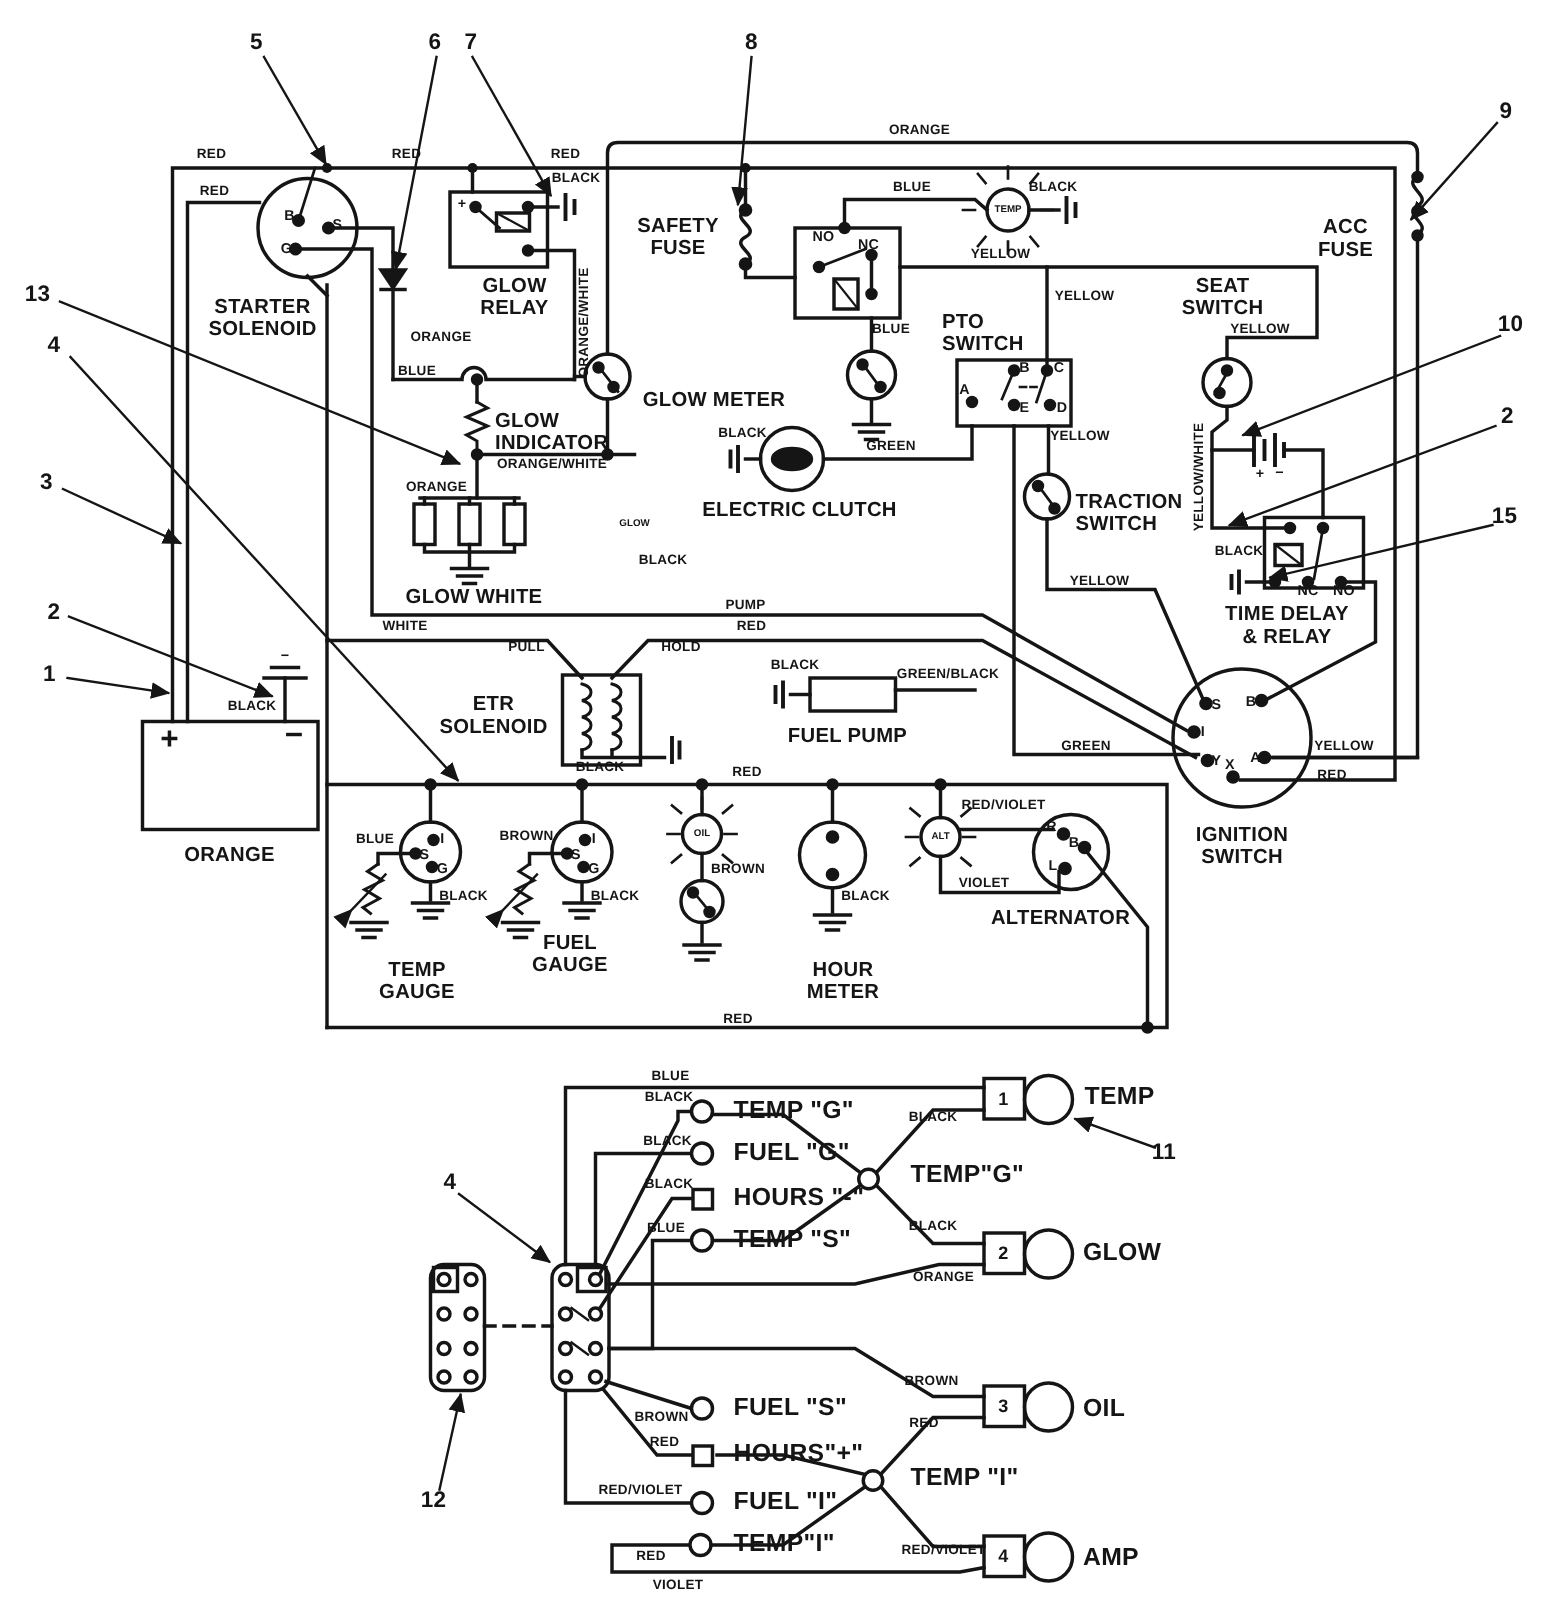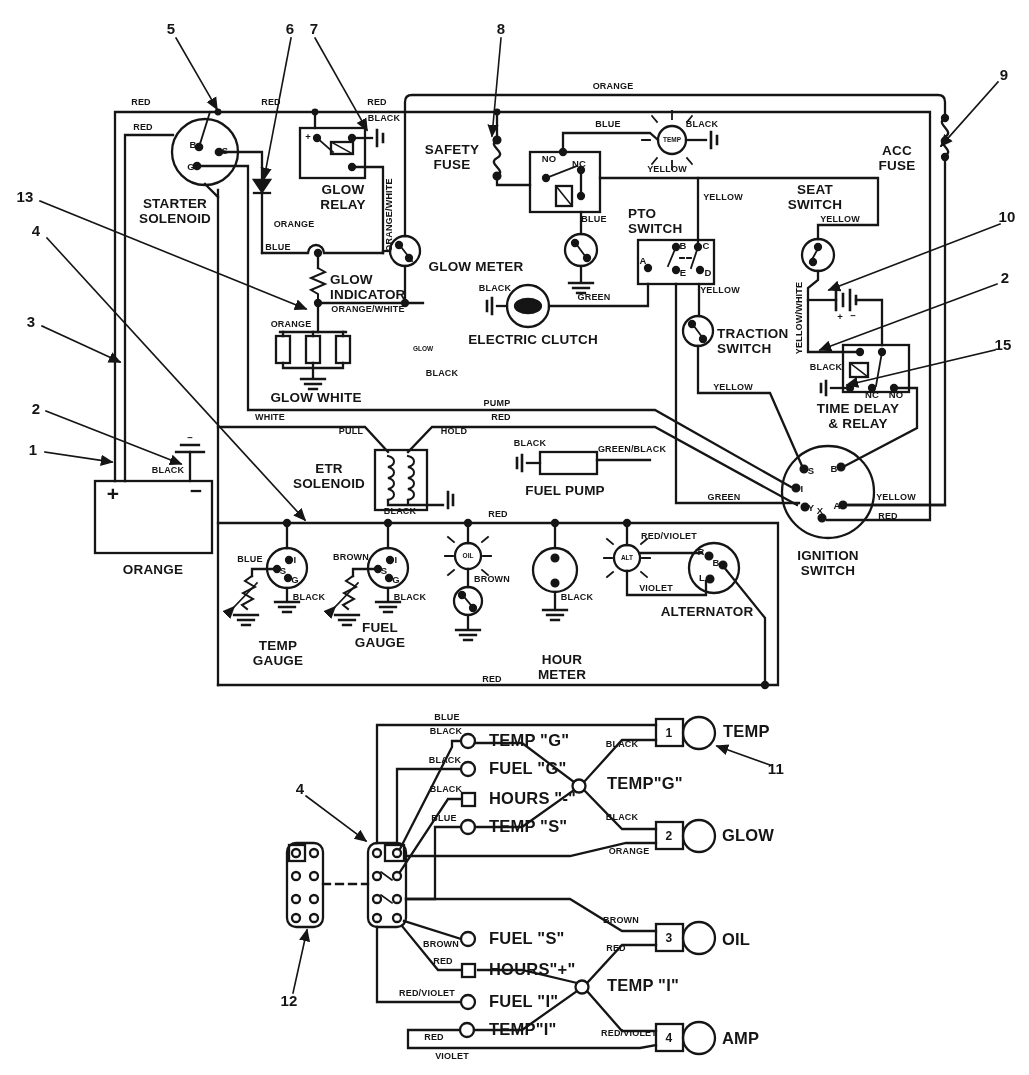--- a/index.html
+++ b/index.html
@@ -447,21 +447,21 @@
       <div class="lbl c-comp" style="left: 828px; top: 564px;">IGNITION
 SWITCH</div>
       <div class="lbl c-comp" style="left: 329px; top: 477px;">ETR
 SOLENOID</div>
       <div class="lbl c-comp" style="left: 565px; top: 491px;">FUEL PUMP</div>
       <div class="lbl c-comp" style="left: 153px; top: 570px;">ORANGE</div>
       <div class="lbl c-comp" style="left: 278px; top: 654px;">TEMP
 GAUGE</div>
       <div class="lbl c-comp" style="left: 380px; top: 636px;">FUEL
 GAUGE</div>
-      <div class="lbl c-comp" style="left: 562px; top: 654px; margin-top: 14px;">HOUR
+      <div class="lbl c-comp" style="left: 562px; top: 654px;">HOUR
 METER</div>
       <div class="lbl c-comp" style="left: 707px; top: 612px;">ALTERNATOR</div>
       <div class="lbl c-wire" style="left: 141px; top: 103px;">RED</div>
       <div class="lbl c-wire" style="left: 143px; top: 128px;">RED</div>
       <div class="lbl c-wire" style="left: 271px; top: 103px;">RED</div>
       <div class="lbl c-wire" style="left: 377px; top: 103px;">RED</div>
       <div class="lbl c-wire" style="left: 384px; top: 119px;">BLACK</div>
       <div class="lbl c-wire" style="left: 613px; top: 87px;">ORANGE</div>
       <div class="lbl c-wire" style="left: 608px; top: 125px;">BLUE</div>
       <div class="lbl c-wire" style="left: 702px; top: 125px;">BLACK</div>

